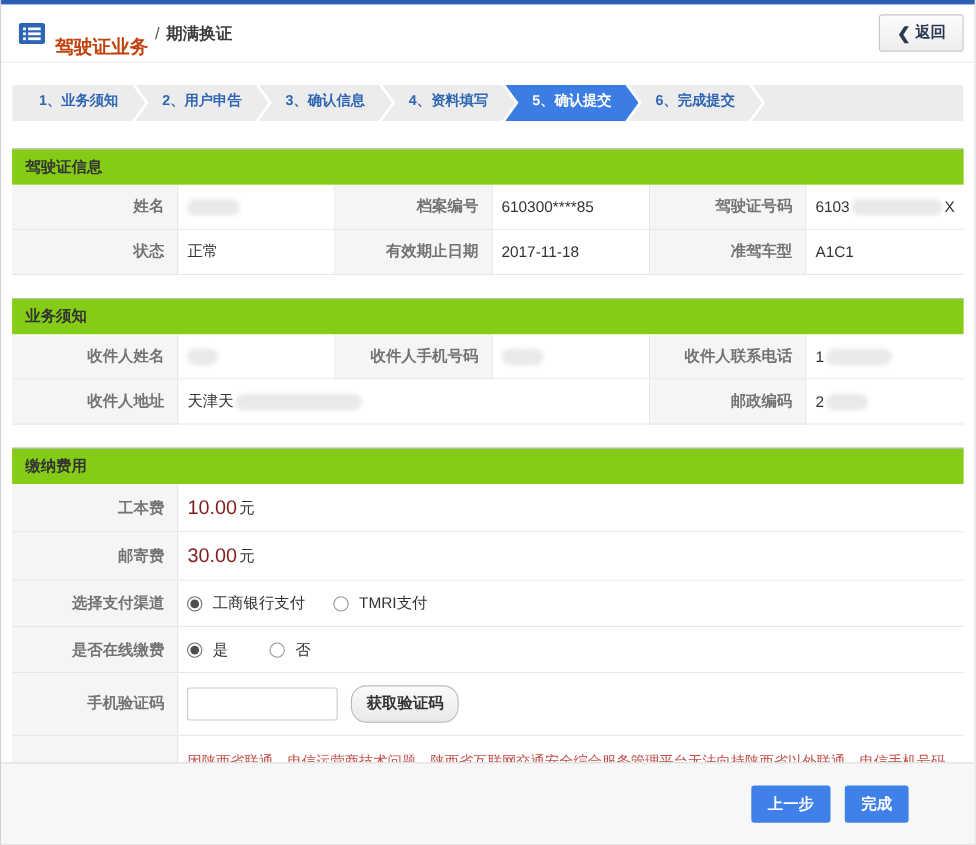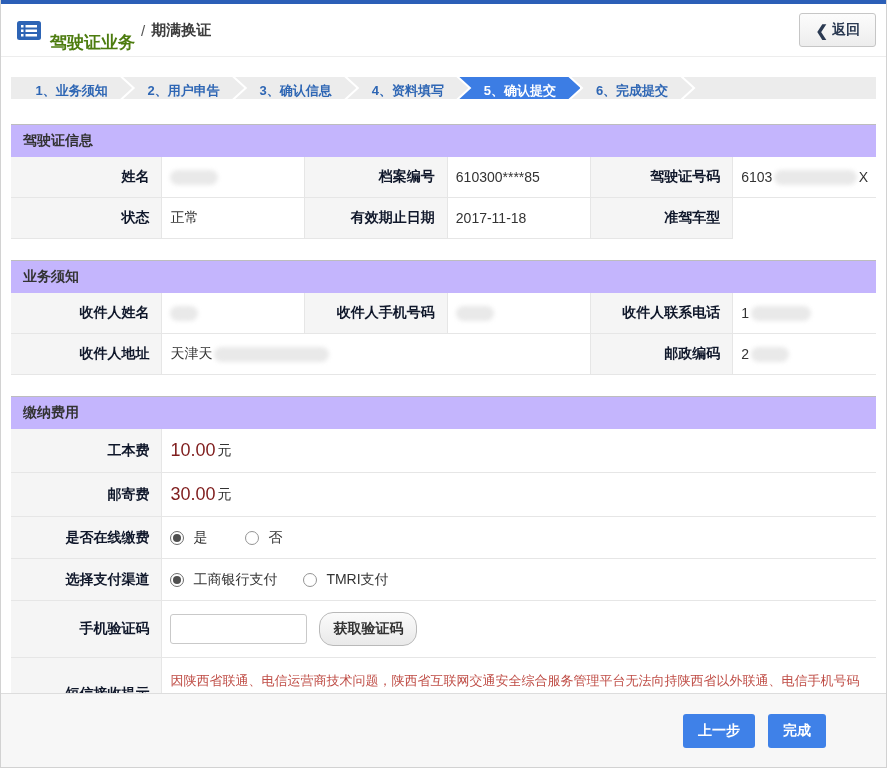--- a/index.html
+++ b/index.html
@@ -9,47 +9,47 @@
     background: #fff; color: #333; overflow: hidden;
   }
   .page { width: 887px; height: 768px; border: 1px solid #d2d2d2; border-top: none;
           position: relative; background: #fff; }
   .topline { height: 4px; background: #2b5fb7; }
 
   
   .header { height: 53px; display: flex; align-items: center; padding: 0 10px 0 16px;
             border-bottom: 1px solid #ededed; }
   .hicon { width: 24px; height: 19px; margin-right: 9px; flex: 0 0 auto; }
-  .title-main { color: #4d7c0f; font-size: 17px; font-weight: bold; margin-top: 25px; }
+  .title-main { color: #c2410c; font-size: 17px; font-weight: bold; margin-top: 25px; }
   .title-sep { color: #555; font-size: 15px; margin: 0 6px; }
   .title-sub { color: #3c3c3c; font-size: 15px; font-weight: bold; }
   .spacer { flex: 1; }
   .back-btn { background: linear-gradient(#fcfcfc, #ededed); border: 1px solid #c6c6c6;
               border-radius: 3px; padding: 7px 15px; font-size: 14px; font-weight: bold;
               color: #2b3a52; cursor: pointer; display: flex; align-items: center; gap: 4px; }
   .back-chevron { font-size: 15px; font-weight: bold; line-height: 1; }
 
   
-  .steps { margin: 20px 10px 0; display: flex; height: 22px; }
+  .steps { margin: 20px 10px 0; display: flex; height: 33px; }
   .step { flex: 0 0 14%; background: #ececec; color: #2e66b4; font-size: 13px; font-weight: bold;
           line-height: 27px; text-align: center;
           clip-path: polygon(0 0, calc(100% - 12px) 0, 100% 50%, calc(100% - 12px) 100%, 0 100%, 12px 50%); }
   .step + .step { margin-left: -9px; }
   .step.first { clip-path: polygon(0 0, calc(100% - 12px) 0, 100% 50%, calc(100% - 12px) 100%, 0 100%); }
   .step.active { background: #3c7de4; color: #fff; }
   .step.filler { flex: 1; clip-path: polygon(0 0, 100% 0, 100% 100%, 0 100%, 12px 50%); margin-left: -9px; }
 
   
   .section { margin: 21px 10px 0; }
   .section.first { margin-top: 25px; }
-  .section-title { border-top: 1px solid #bdbdbd; background: #c4b5fd; color: #333;
+  .section-title { border-top: 1px solid #bdbdbd; background: #84cc16; color: #333;
                    font-size: 14px; font-weight: bold; padding: 7px 12px; }
   .grid6 { display: grid; grid-template-columns: 17.5% 16.5% 16.5% 16.5% 16.5% 16.5%; }
   .grid2 { display: grid; grid-template-columns: 17.5% 82.5%; }
-  .lbl { background: #f5f5f5; text-align: right; font-size: 14px; font-weight: bold; color: #0f172a;
+  .lbl { background: #f5f5f5; text-align: right; font-size: 14px; font-weight: bold; color: #737373;
          padding: 11px 12px; border-bottom: 1px solid #e6e6e6; border-right: 1px solid #e6e6e6;
          min-height: 41px; }
   .val { background: #fff; font-size: 14px; color: #333; padding: 11px 8px;
          border-bottom: 1px solid #e6e6e6; border-right: 1px solid #e6e6e6; min-height: 41px;
          display: flex; align-items: center; gap: 2px; }
   .val.last, .lbl.last { border-right: none; }
   .span3 { grid-column: span 3; text-align: center; }
   .redact { display: inline-block; height: 15px; border-radius: 8px; background: #e9e9e9;
             filter: blur(2px); vertical-align: middle; }
   .w28 { width: 28px; } .w38 { width: 38px; } .w48 { width: 48px; }
@@ -138,20 +138,21 @@
         <span>6103</span>
         <span class="redact w95"></span>
         <span>X</span>
       </div>
 
       <div class="lbl">状态</div>
       <div class="val">正常</div>
       <div class="lbl">有效期止日期</div>
       <div class="val">2017-11-18</div>
       <div class="lbl">准驾车型</div>
+      <div class="val last">A1C1</div>
     </div>
   </div>
 
   <div class="section">
     <div class="section-title">业务须知</div>
     <div class="grid6">
       <div class="lbl">收件人姓名</div>
       <div class="val">
           <span class="redact w28"></span>
         </div>
@@ -191,42 +192,42 @@
 
     <div class="grid2">
       <div class="lbl pay-lbl">邮寄费</div>
       <div class="val last pay-val">
         <span class="fee-num">30.00</span>
         <span class="fee-unit">元</span>
       </div>
     </div>
 
     <div class="grid2">
+      <div class="lbl pay-lbl">选择支付渠道</div>
+      <div class="val last pay-val radio-group">
+        <span class="radio checked"></span>
+        <span class="radio-label">工商银行支付</span>
+        <span class="radio-gap" style="width:22px"></span>
+        <span class="radio"></span>
+        <span class="radio-label">TMRI支付</span>
+      </div>
+    </div>
+
+    <div class="grid2">
       <div class="lbl pay-lbl">是否在线缴费</div>
       <div class="val last pay-val radio-group">
         <span class="radio checked"></span>
         <span class="radio-label">是</span>
         <span class="radio-gap"></span>
         <span class="radio"></span>
         <span class="radio-label">否</span>
       </div>
     </div>
 
     <div class="grid2">
-      <div class="lbl pay-lbl">选择支付渠道</div>
-      <div class="val last pay-val radio-group">
-        <span class="radio checked"></span>
-        <span class="radio-label">工商银行支付</span>
-        <span class="radio-gap" style="width:22px"></span>
-        <span class="radio"></span>
-        <span class="radio-label">TMRI支付</span>
-      </div>
-    </div>
-
-    <div class="grid2">
       <div class="lbl pay-lbl">手机验证码</div>
       <div class="val last pay-val">
         <input class="captcha-input" type="text" value="" style="">
         <button class="captcha-btn">获取验证码</button>
       </div>
     </div>
 
     <div class="grid2">
       <div class="lbl pay-lbl">短信接收提示</div>
       <div class="val last notice-val">因陕西省联通、电信运营商技术问题，陕西省互联网交通安全综合服务管理平台无法向持陕西省以外联通、电信手机号码的用户发送短信,因此无法向此类用户提供陕西省交通管理业务的网上办理/预约等服务。请此类用户避免无谓操作！</div>

